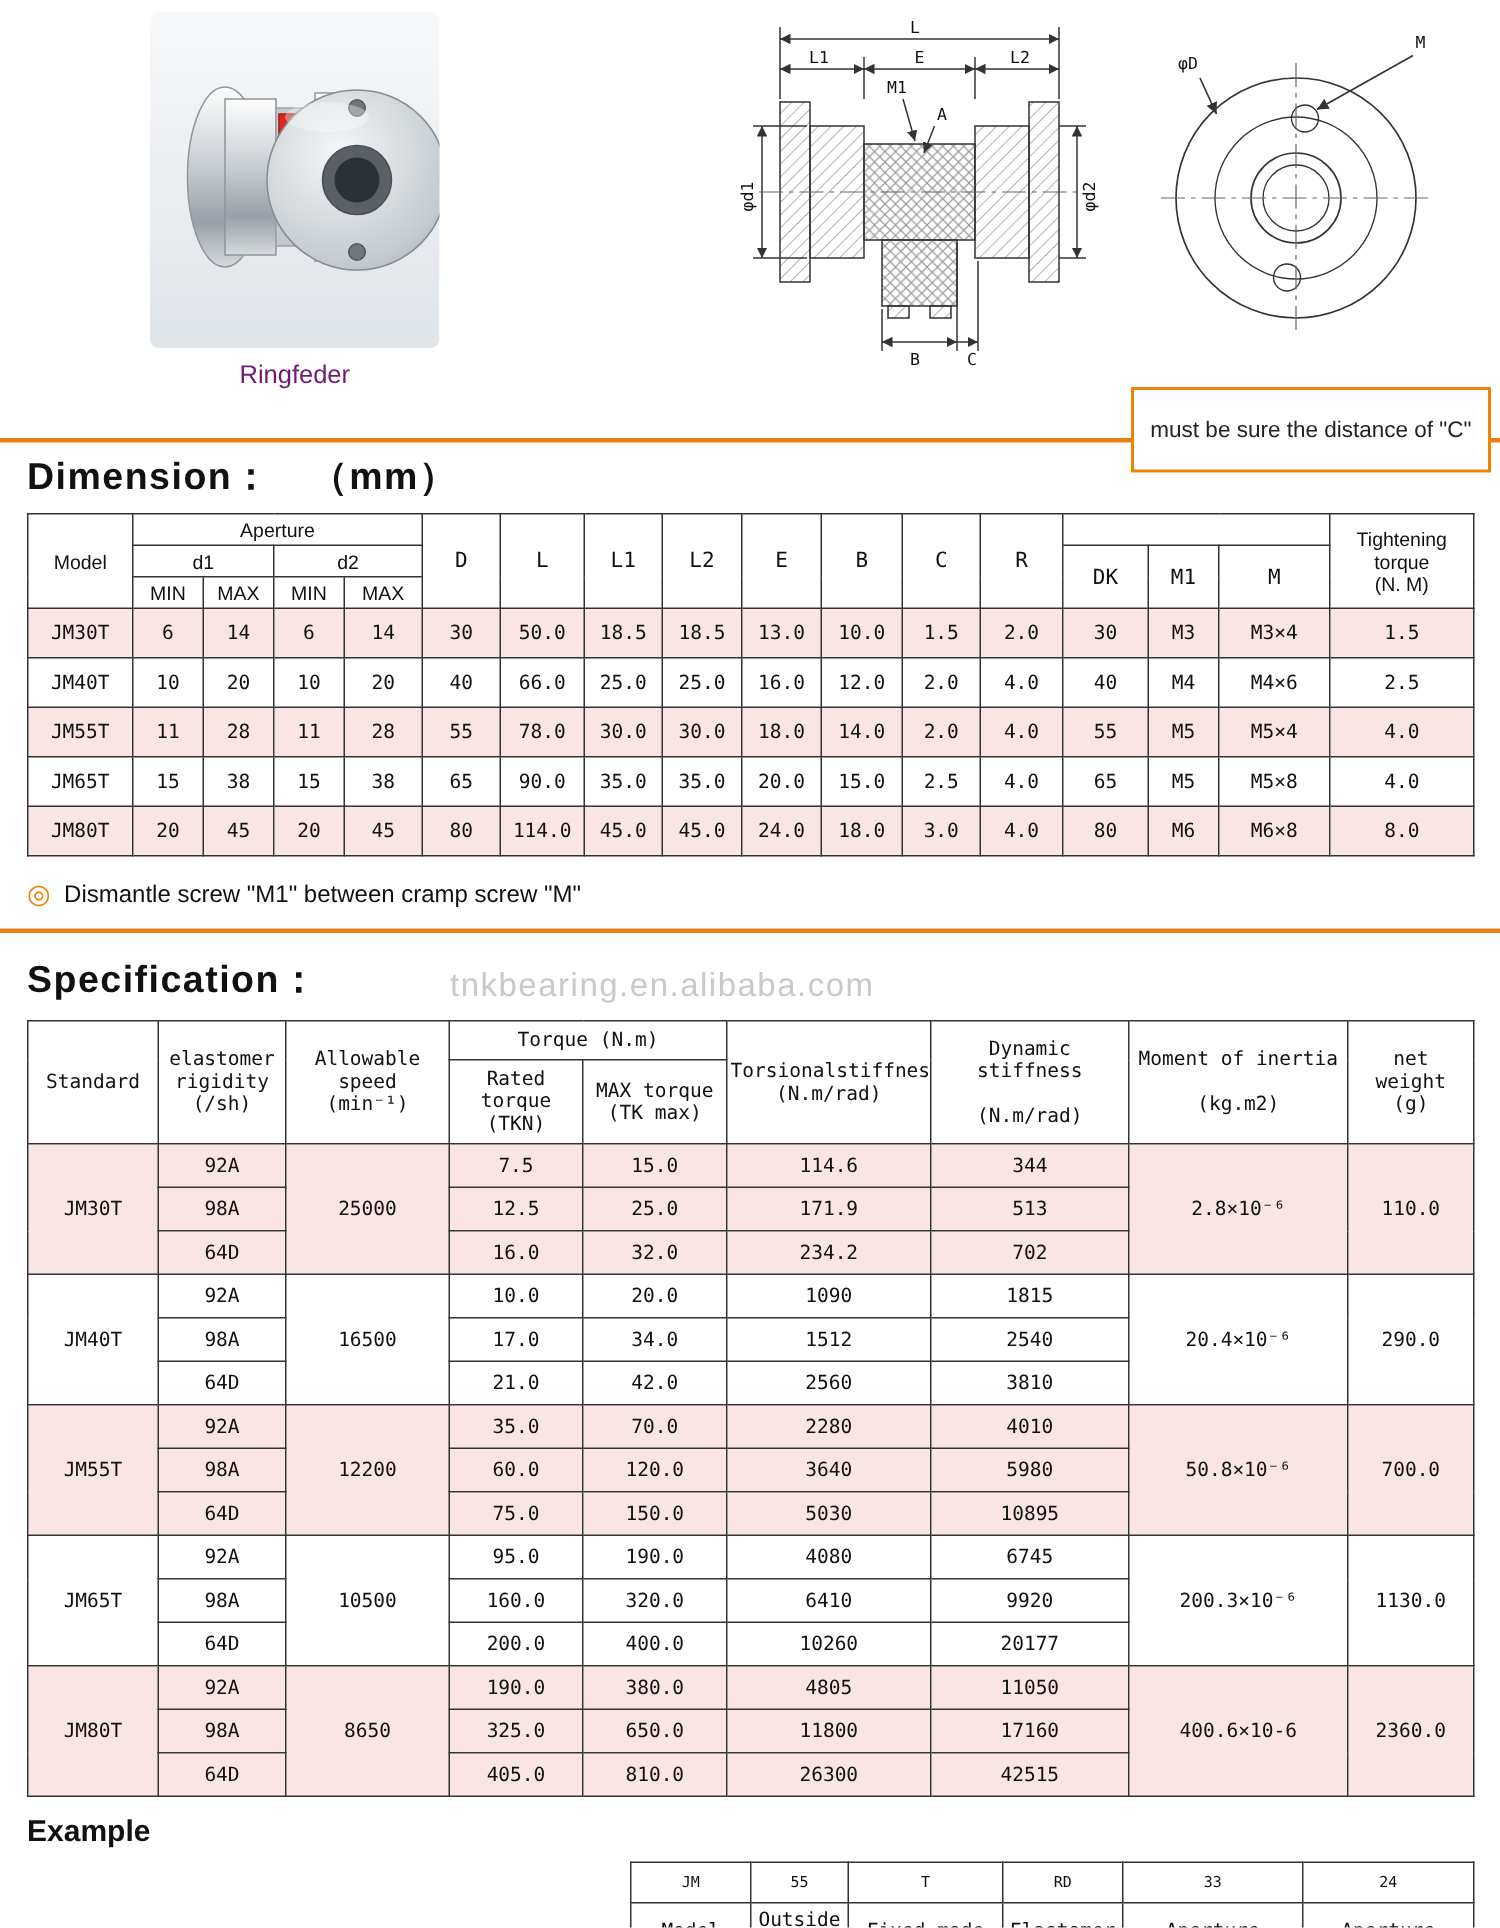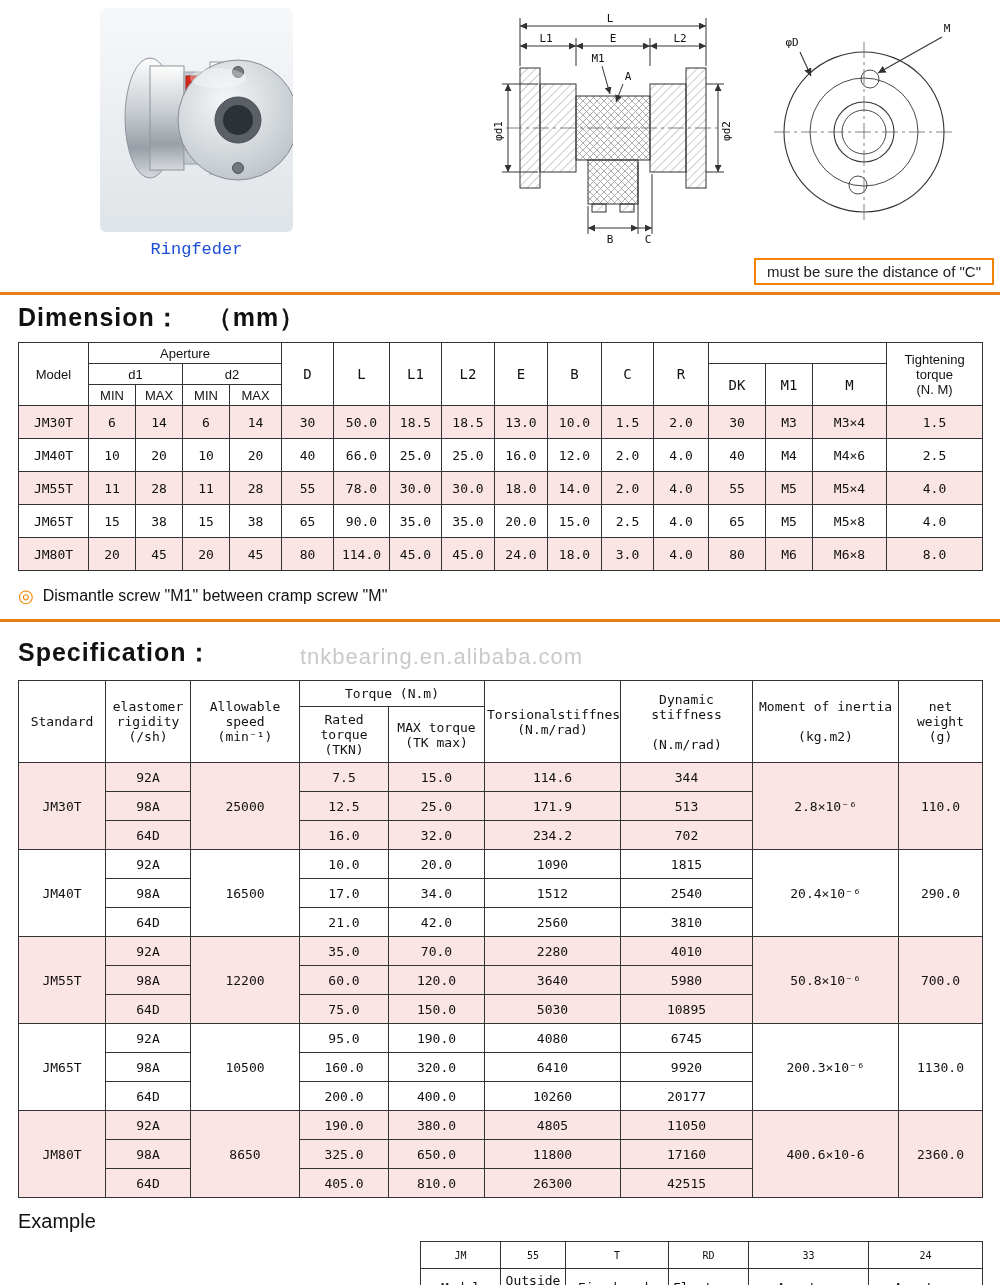--- a/index.html
+++ b/index.html
@@ -2,24 +2,24 @@
 <html><head>
 <meta charset="utf-8">
 <style>
   *{box-sizing:border-box;margin:0;padding:0}
   html,body{background:#fff}
   body{width:1000px;height:1285px;position:relative;overflow:hidden;
        font-family:"Liberation Sans",sans-serif;color:#111}
   .top{position:relative;height:292px}
   .photo{position:absolute;left:100px;top:8px;width:193px;height:224px}
   .caption{position:absolute;left:100px;top:240px;width:193px;text-align:center;
-           font-family:Liberation Mono, monospace;font-size:17px;color:#1d4ed8}
+           font-family:Liberation Sans, sans-serif;font-size:17px;color:#701a75}
   .drawings{position:absolute;left:492px;top:10px;width:478px;height:238px}
   .noteBox{position:absolute;right:6px;top:258px;border:2px solid #f08300;
-           padding:3px 11px;font-size:15px;background:#fff;color:#222}
+           padding:18px 11px;font-size:15px;background:#fff;color:#222}
   .divider{height:3px;background:#e87f16;width:1000px}
   .h-main{font-size:25px;font-weight:bold;margin:6px 0 0 18px;letter-spacing:1px}
   table{border-collapse:collapse;margin:8px 0 0 18px;table-layout:fixed}
   th,td{border:1px solid #333;text-align:center;white-space:pre-line;
         font-family:"DejaVu Sans Mono",monospace;font-size:13px;padding:1px 2px;
         overflow:hidden}
   th{font-weight:normal}
   .pink{background:#fbe4e4}
   .pink-td{background:#fbe4e4}
   .dim-table{width:964px}
@@ -30,21 +30,21 @@
   .th-dim{font-family:"DejaVu Sans Mono",monospace !important;font-size:14px !important}
   .note-line{margin:14px 0 12px 18px;font-size:16px;color:#111}
   .note-line .bullet{color:#f08300;font-size:18px;margin-right:9px;vertical-align:-1px}
   .spec-head{position:relative;margin-top:14px;height:36px}
   .watermark{position:absolute;left:300px;top:8px;font-size:22px;color:#c9c9c9;
              letter-spacing:1px}
   .spec-table{width:964px}
   .spec-table thead tr:nth-child(1) th{height:26px}
   .spec-table thead tr:nth-child(2) th{height:56px}
   .spec-table tbody td{height:29px}
-  .h-example{font-size:20px;font-weight:normal;margin:12px 0 0 18px}
+  .h-example{font-size:20px;font-weight:bold;margin:12px 0 0 18px}
   .example-table{margin-left:420px;width:562px}
   .example-table tr:nth-child(1) td{height:27px;font-size:10px}
   .example-table tr:nth-child(2) td{height:38px;font-size:13px}
 </style>
 </head>
 <body>
 
 <div class="top">
 
   <svg class="photo" viewBox="0 0 193 224">

